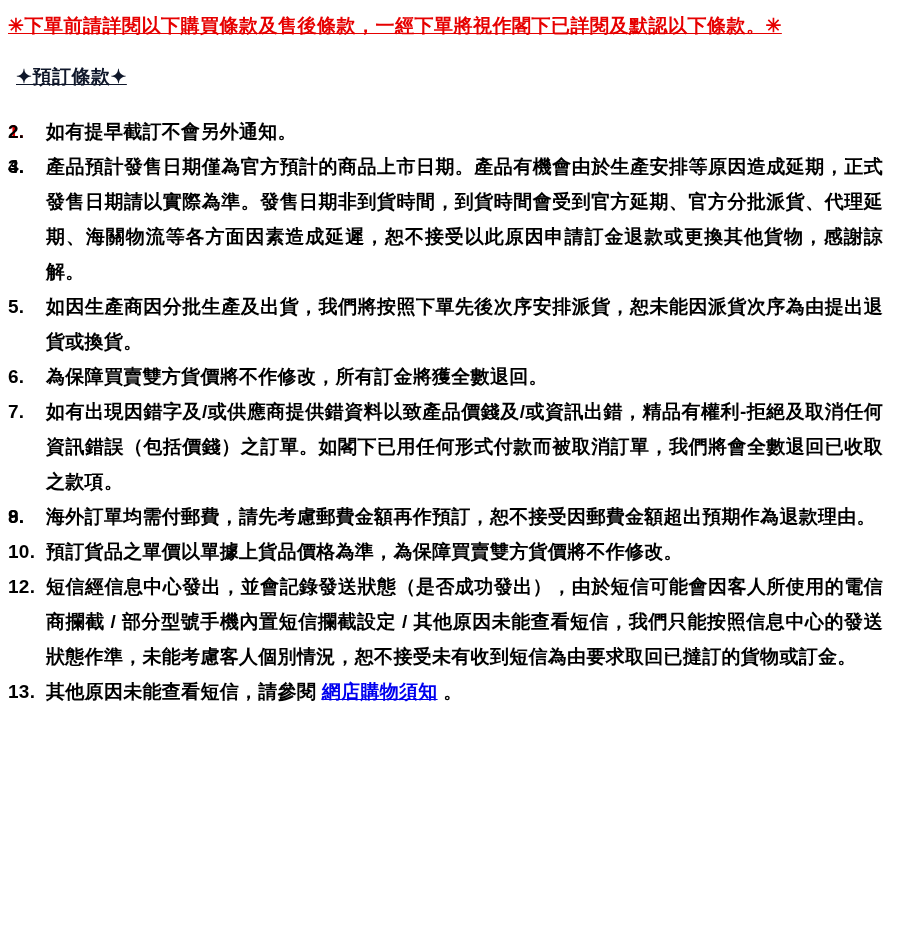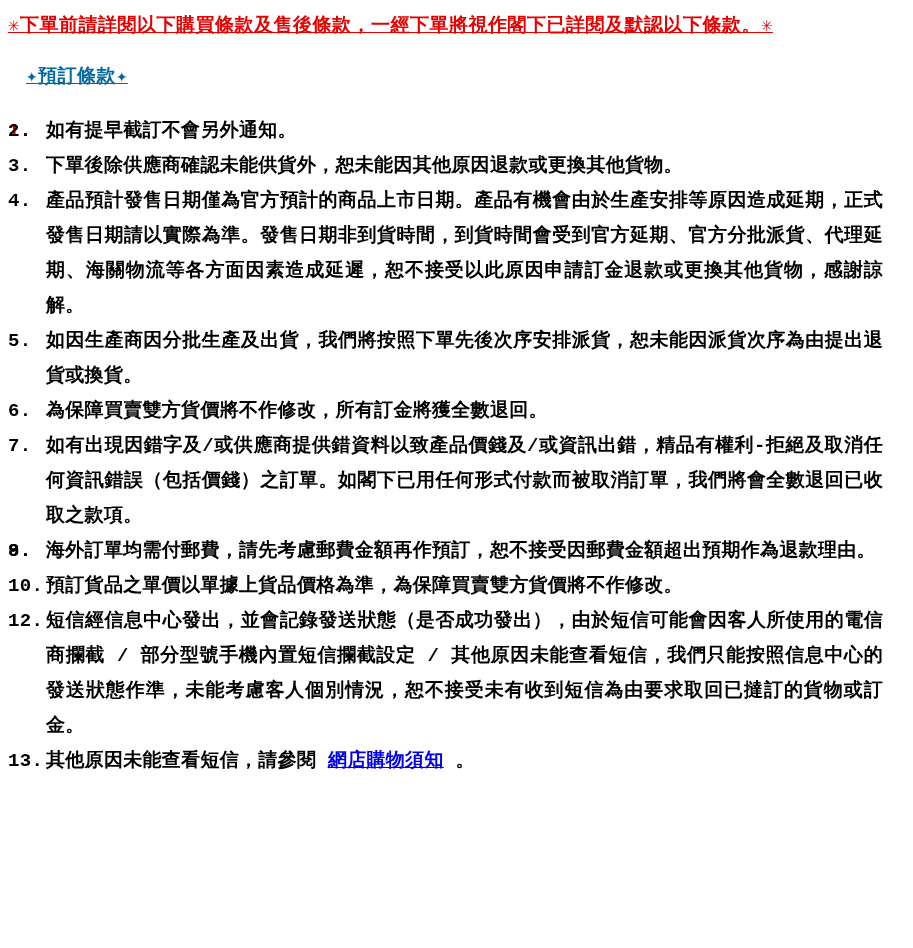--- a/index.html
+++ b/index.html
@@ -6,37 +6,37 @@
     margin: 0;
     padding: 0;
     background: #ffffff;
   }
   .page {
     width: 913px;
     min-height: 948px;
     box-sizing: border-box;
     padding: 10px 30px 14px 8px;
     background: #ffffff;
-    font-family: Liberation Mono, monospace;
+    font-family: Liberation Sans, sans-serif;
     font-weight: bold;
     color: #000000;
     font-size: 19px;
   }
   .warning {
     color: #e60000;
     text-decoration: underline;
     line-height: 28px;
     margin: 2px 0 24px 0;
     letter-spacing: 0.5px;
   }
   .section-title {
-    color: #0369a1;
+    color: #0f172a;
     text-decoration: underline;
     line-height: 26px;
-    margin: 0 0 24px 18px;
+    margin: 0 0 24px 8px;
     letter-spacing: 0.5px;
   }
   .terms-list {
     margin: 0;
   }
   .term-item {
     position: relative;
     padding-left: 38px;
     line-height: 35px;
     text-align: justify;
@@ -56,21 +56,21 @@
 <body>
 
 <div class="page">
   <div class="warning">✳下單前請詳閱以下購買條款及售後條款，一經下單將視作閣下已詳閱及默認以下條款。✳</div>
 
   <div class="section-title">✦預訂條款✦</div>
 
   <div class="terms-list">
       <div class="term-item"><span class="term-num red">1.</span></div>
       <div class="term-item"><span class="term-num">2.</span><span class="term-text"><span>如有提早截訂不會另外通知。</span></span></div>
-      <div class="term-item"><span class="term-num">3.</span><span class="term-text"><span>下單後除供應商確認未能供貨外，恕未能因其他原因退款或更換其他貨物。</span></span></div>
+      <div class="term-item"><span class="term-num">3.</span></div>
       <div class="term-item"><span class="term-num">4.</span><span class="term-text"><span>產品預計發售日期僅為官方預計的商品上市日期。產品有機會由於生產安排等原因造成延期，正式發售日期請以實際為準。發售日期非到貨時間，到貨時間會受到官方延期、官方分批派貨、代理延期、海關物流等各方面因素造成延遲，恕不接受以此原因申請訂金退款或更換其他貨物，感謝諒解。</span></span></div>
       <div class="term-item"><span class="term-num">5.</span><span class="term-text"><span>如因生產商因分批生產及出貨，我們將按照下單先後次序安排派貨，恕未能因派貨次序為由提出退貨或換貨。</span></span></div>
       <div class="term-item"><span class="term-num">6.</span><span class="term-text"><span>為保障買賣雙方貨價將不作修改，所有訂金將獲全數退回。</span></span></div>
       <div class="term-item"><span class="term-num">7.</span><span class="term-text"><span>如有出現因錯字及/或供應商提供錯資料以致產品價錢及/或資訊出錯，精品有權利-拒絕及取消任何資訊錯誤（包括價錢）之訂單。如閣下已用任何形式付款而被取消訂單，我們將會全數退回已收取之款項。</span></span></div>
       <div class="term-item"><span class="term-num">8.</span></div>
       <div class="term-item"><span class="term-num">9.</span><span class="term-text"><span>海外訂單均需付郵費，請先考慮郵費金額再作預訂，恕不接受因郵費金額超出預期作為退款理由。</span></span></div>
       <div class="term-item"><span class="term-num">10.</span><span class="term-text"><span>預訂貨品之單價以單據上貨品價格為準，為保障買賣雙方貨價將不作修改。</span></span></div>
       <div class="term-item"><span class="term-num">12.</span><span class="term-text"><span>短信經信息中心發出，並會記錄發送狀態（是否成功發出），由於短信可能會因客人所使用的電信商攔截 / 部分型號手機內置短信攔截設定 / 其他原因未能查看短信，我們只能按照信息中心的發送狀態作準，未能考慮客人個別情況，恕不接受未有收到短信為由要求取回已撻訂的貨物或訂金。</span></span></div>
       <div class="term-item"><span class="term-num">13.</span><span class="term-text"><span>其他原因未能查看短信，請參閱 </span><span class="link">網店購物須知</span><span> 。</span></span></div>
     </div>

